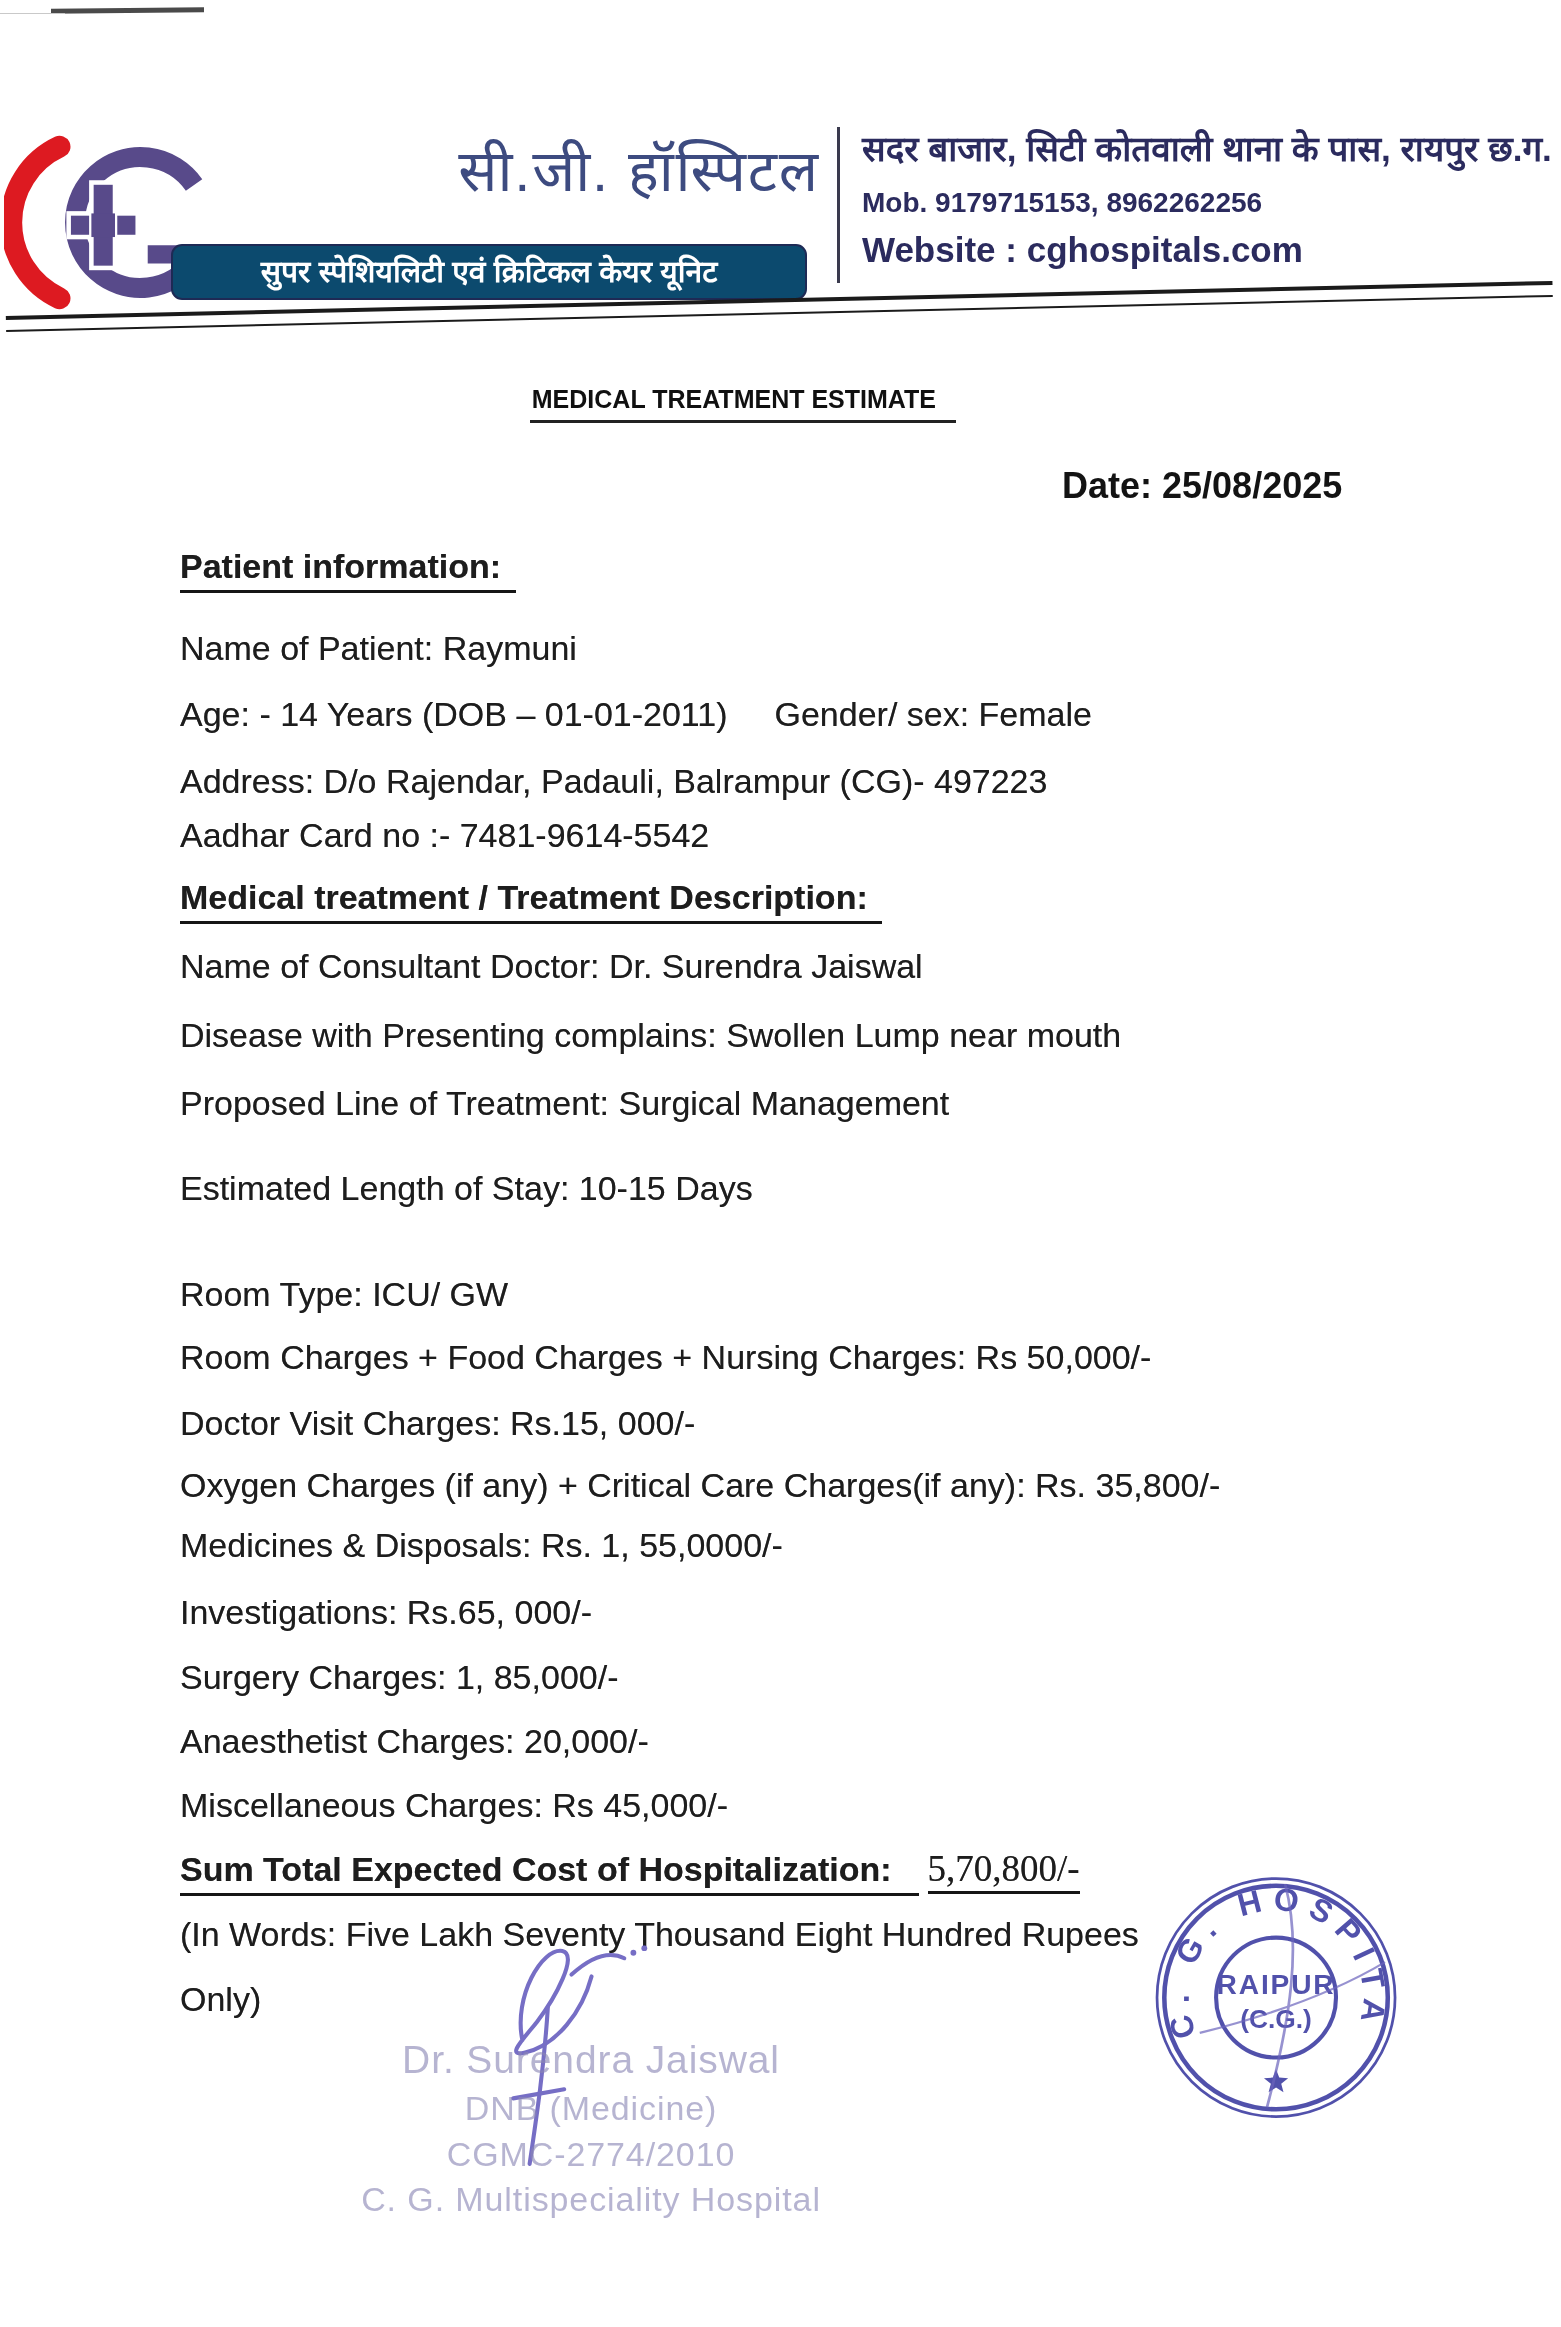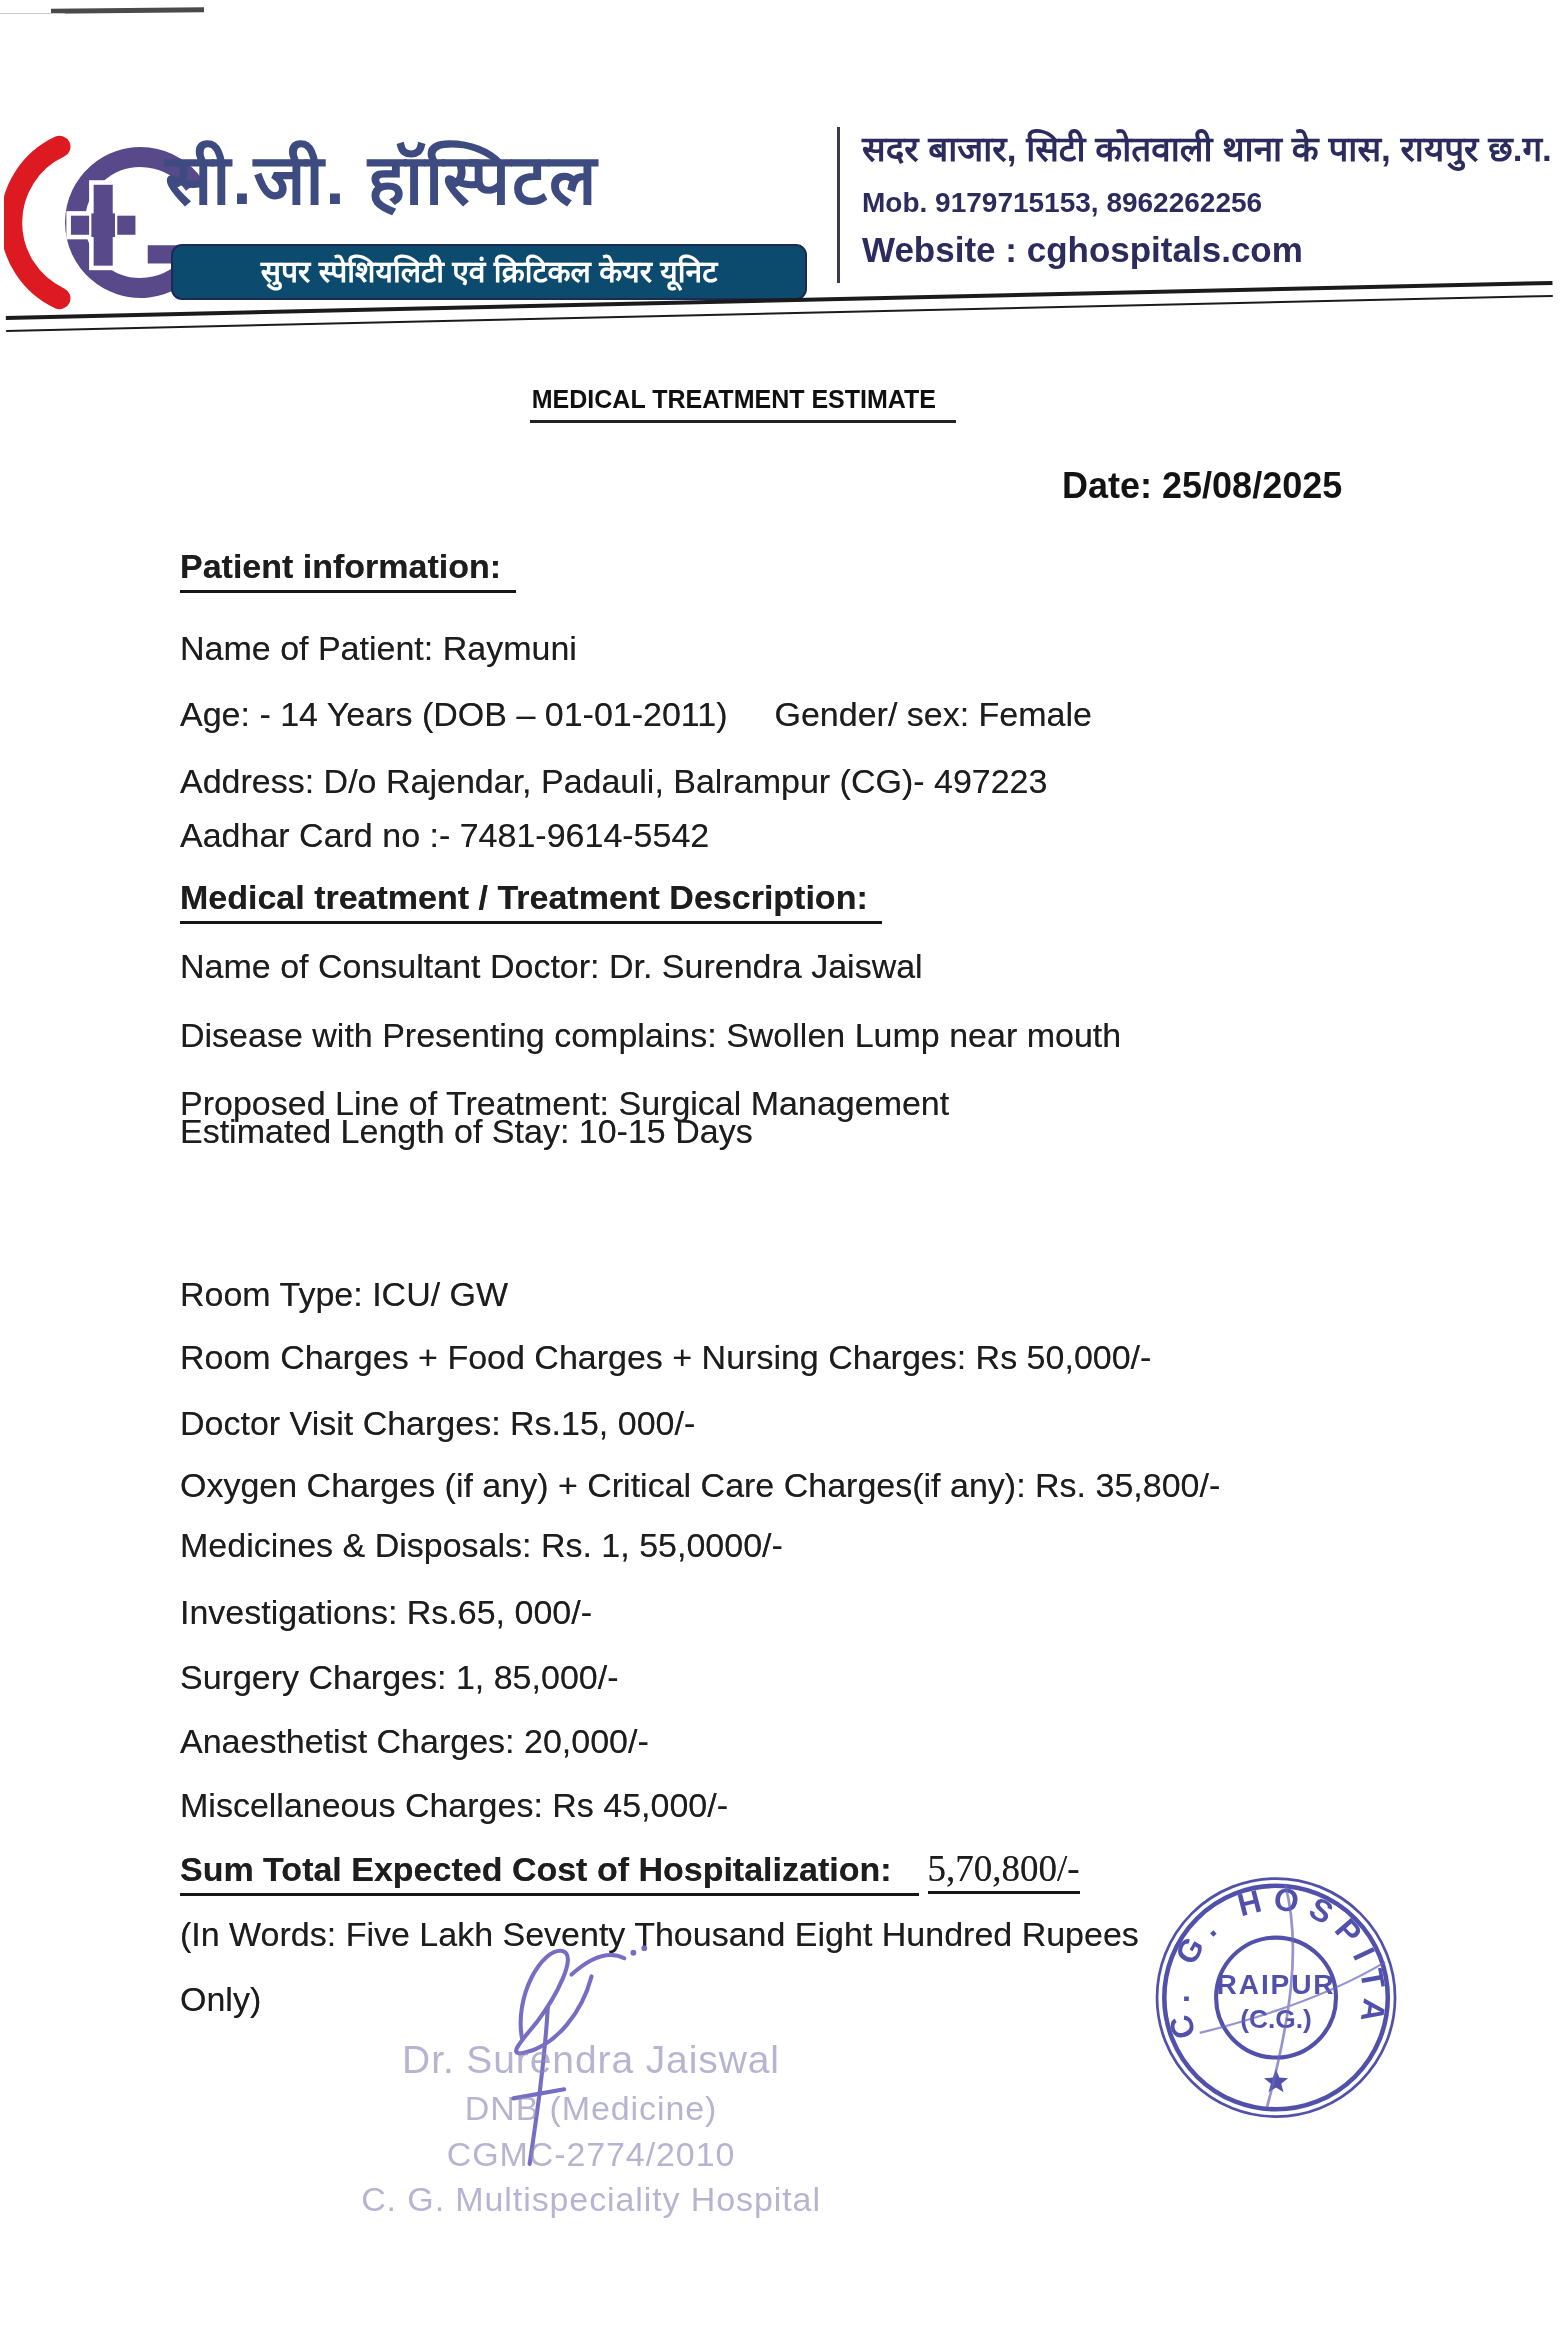--- a/index.html
+++ b/index.html
@@ -8,21 +8,21 @@
     font-family:"Liberation Sans","DejaVu Sans",sans-serif;overflow:hidden;
   }
   
   .scanline-a{position:absolute;left:51px;top:8.2px;width:153px;height:4.5px;background:#4a4a4a;transform:rotate(-.5deg);}
   .scanline-b{position:absolute;left:0;top:12.7px;width:65px;height:1.8px;background:#c9c9c9;}
 
   
   .logo{position:absolute;left:3.6px;top:118px;}
   .brand-title{
     position:absolute;left:165px;top:129px;width:655px;
-    font-size:70px;font-weight:700;color:#3d4b80;letter-spacing:1.8px;white-space:nowrap;
+    font-size:58px;font-weight:400;color:#3d4b80;letter-spacing:1.8px;white-space:nowrap;text-align:right;
   }
   .brand-tagline{
     position:absolute;left:171px;top:244px;width:636px;height:56px;
     background:#0c4a6e;border:2.7px solid #1e2a55;border-radius:11px;box-sizing:border-box;
     color:#ffffff;font-size:30px;font-weight:700;text-align:center;line-height:51px;white-space:nowrap;overflow:hidden;
   }
   .v-divider{position:absolute;left:837px;top:127px;width:2.7px;height:156px;background:#3a3a4e;}
   .contact{position:absolute;left:862px;top:124px;width:700px;color:#2b2b5e;}
   .contact .addr{font-size:35px;font-weight:700;white-space:nowrap;}
   .contact .mob{margin-top:16.4px;font-size:28px;font-weight:700;}
@@ -90,21 +90,21 @@
   <div class="line heading" style="top:547px">Patient information:</div>
   <div class="line" style="top:629px">Name of Patient: Raymuni</div>
   <div class="line" style="top:695px"><span>Age: - 14 Years (DOB – 01-01-2011)</span><span class="gender">Gender/ sex: Female</span></div>
   <div class="line" style="top:762px">Address: D/o Rajendar, Padauli, Balrampur (CG)- 497223</div>
   <div class="line" style="top:816px">Aadhar Card no :- 7481-9614-5542</div>
 
   <div class="line heading" style="top:878px">Medical treatment / Treatment Description:</div>
   <div class="line" style="top:947px">Name of Consultant Doctor: Dr. Surendra Jaiswal</div>
   <div class="line" style="top:1016px">Disease with Presenting complains: Swollen Lump near mouth</div>
   <div class="line" style="top:1084px">Proposed Line of Treatment: Surgical Management</div>
-  <div class="line" style="top:1112px">Estimated Length of Stay: 10-15 Days</div>
+  <div class="line" style="top:1169px">Estimated Length of Stay: 10-15 Days</div>
 
   <div class="line" style="top:1275px">Room Type: ICU/ GW</div>
   <div class="line" style="top:1338px">Room Charges + Food Charges + Nursing Charges: Rs 50,000/-</div>
   <div class="line" style="top:1404px">Doctor Visit Charges: Rs.15, 000/-</div>
   <div class="line" style="top:1466px">Oxygen Charges (if any) + Critical Care Charges(if any): Rs. 35,800/-</div>
   <div class="line" style="top:1526px">Medicines &amp; Disposals: Rs. 1, 55,0000/-</div>
   <div class="line" style="top:1593px">Investigations: Rs.65, 000/-</div>
   <div class="line" style="top:1658px">Surgery Charges: 1, 85,000/-</div>
   <div class="line" style="top:1722px">Anaesthetist Charges: 20,000/-</div>
   <div class="line" style="top:1786px">Miscellaneous Charges: Rs 45,000/-</div>

